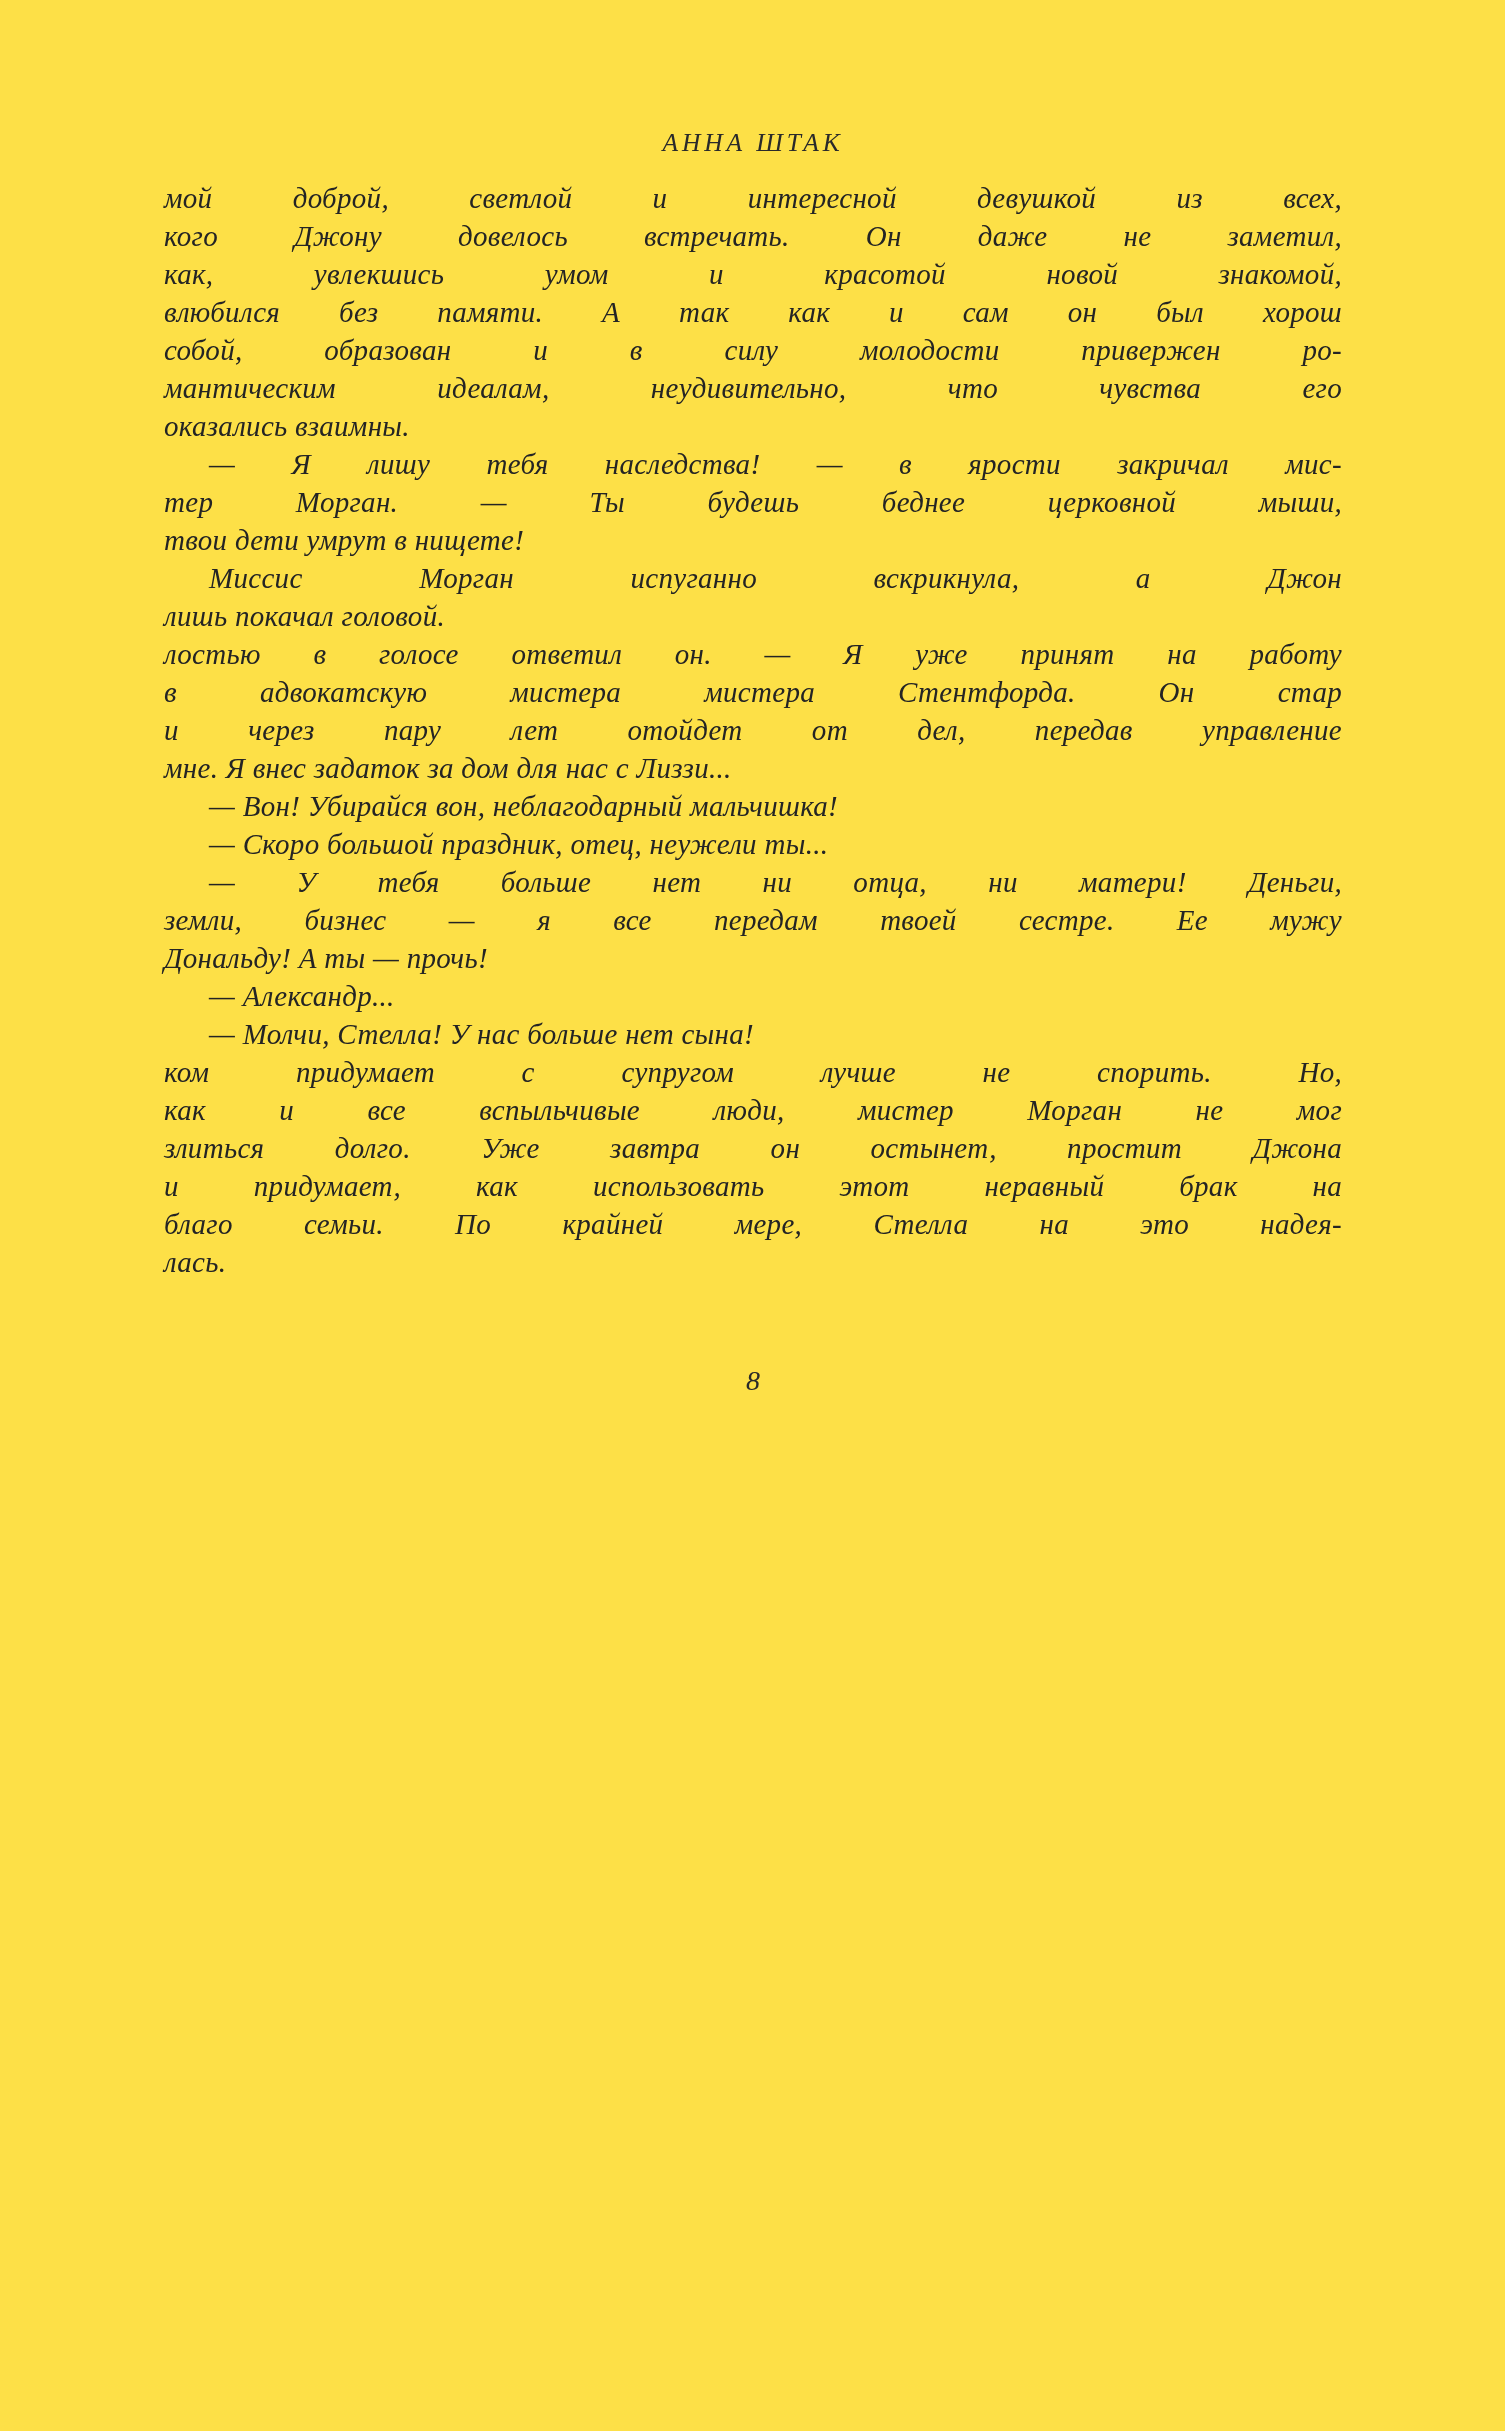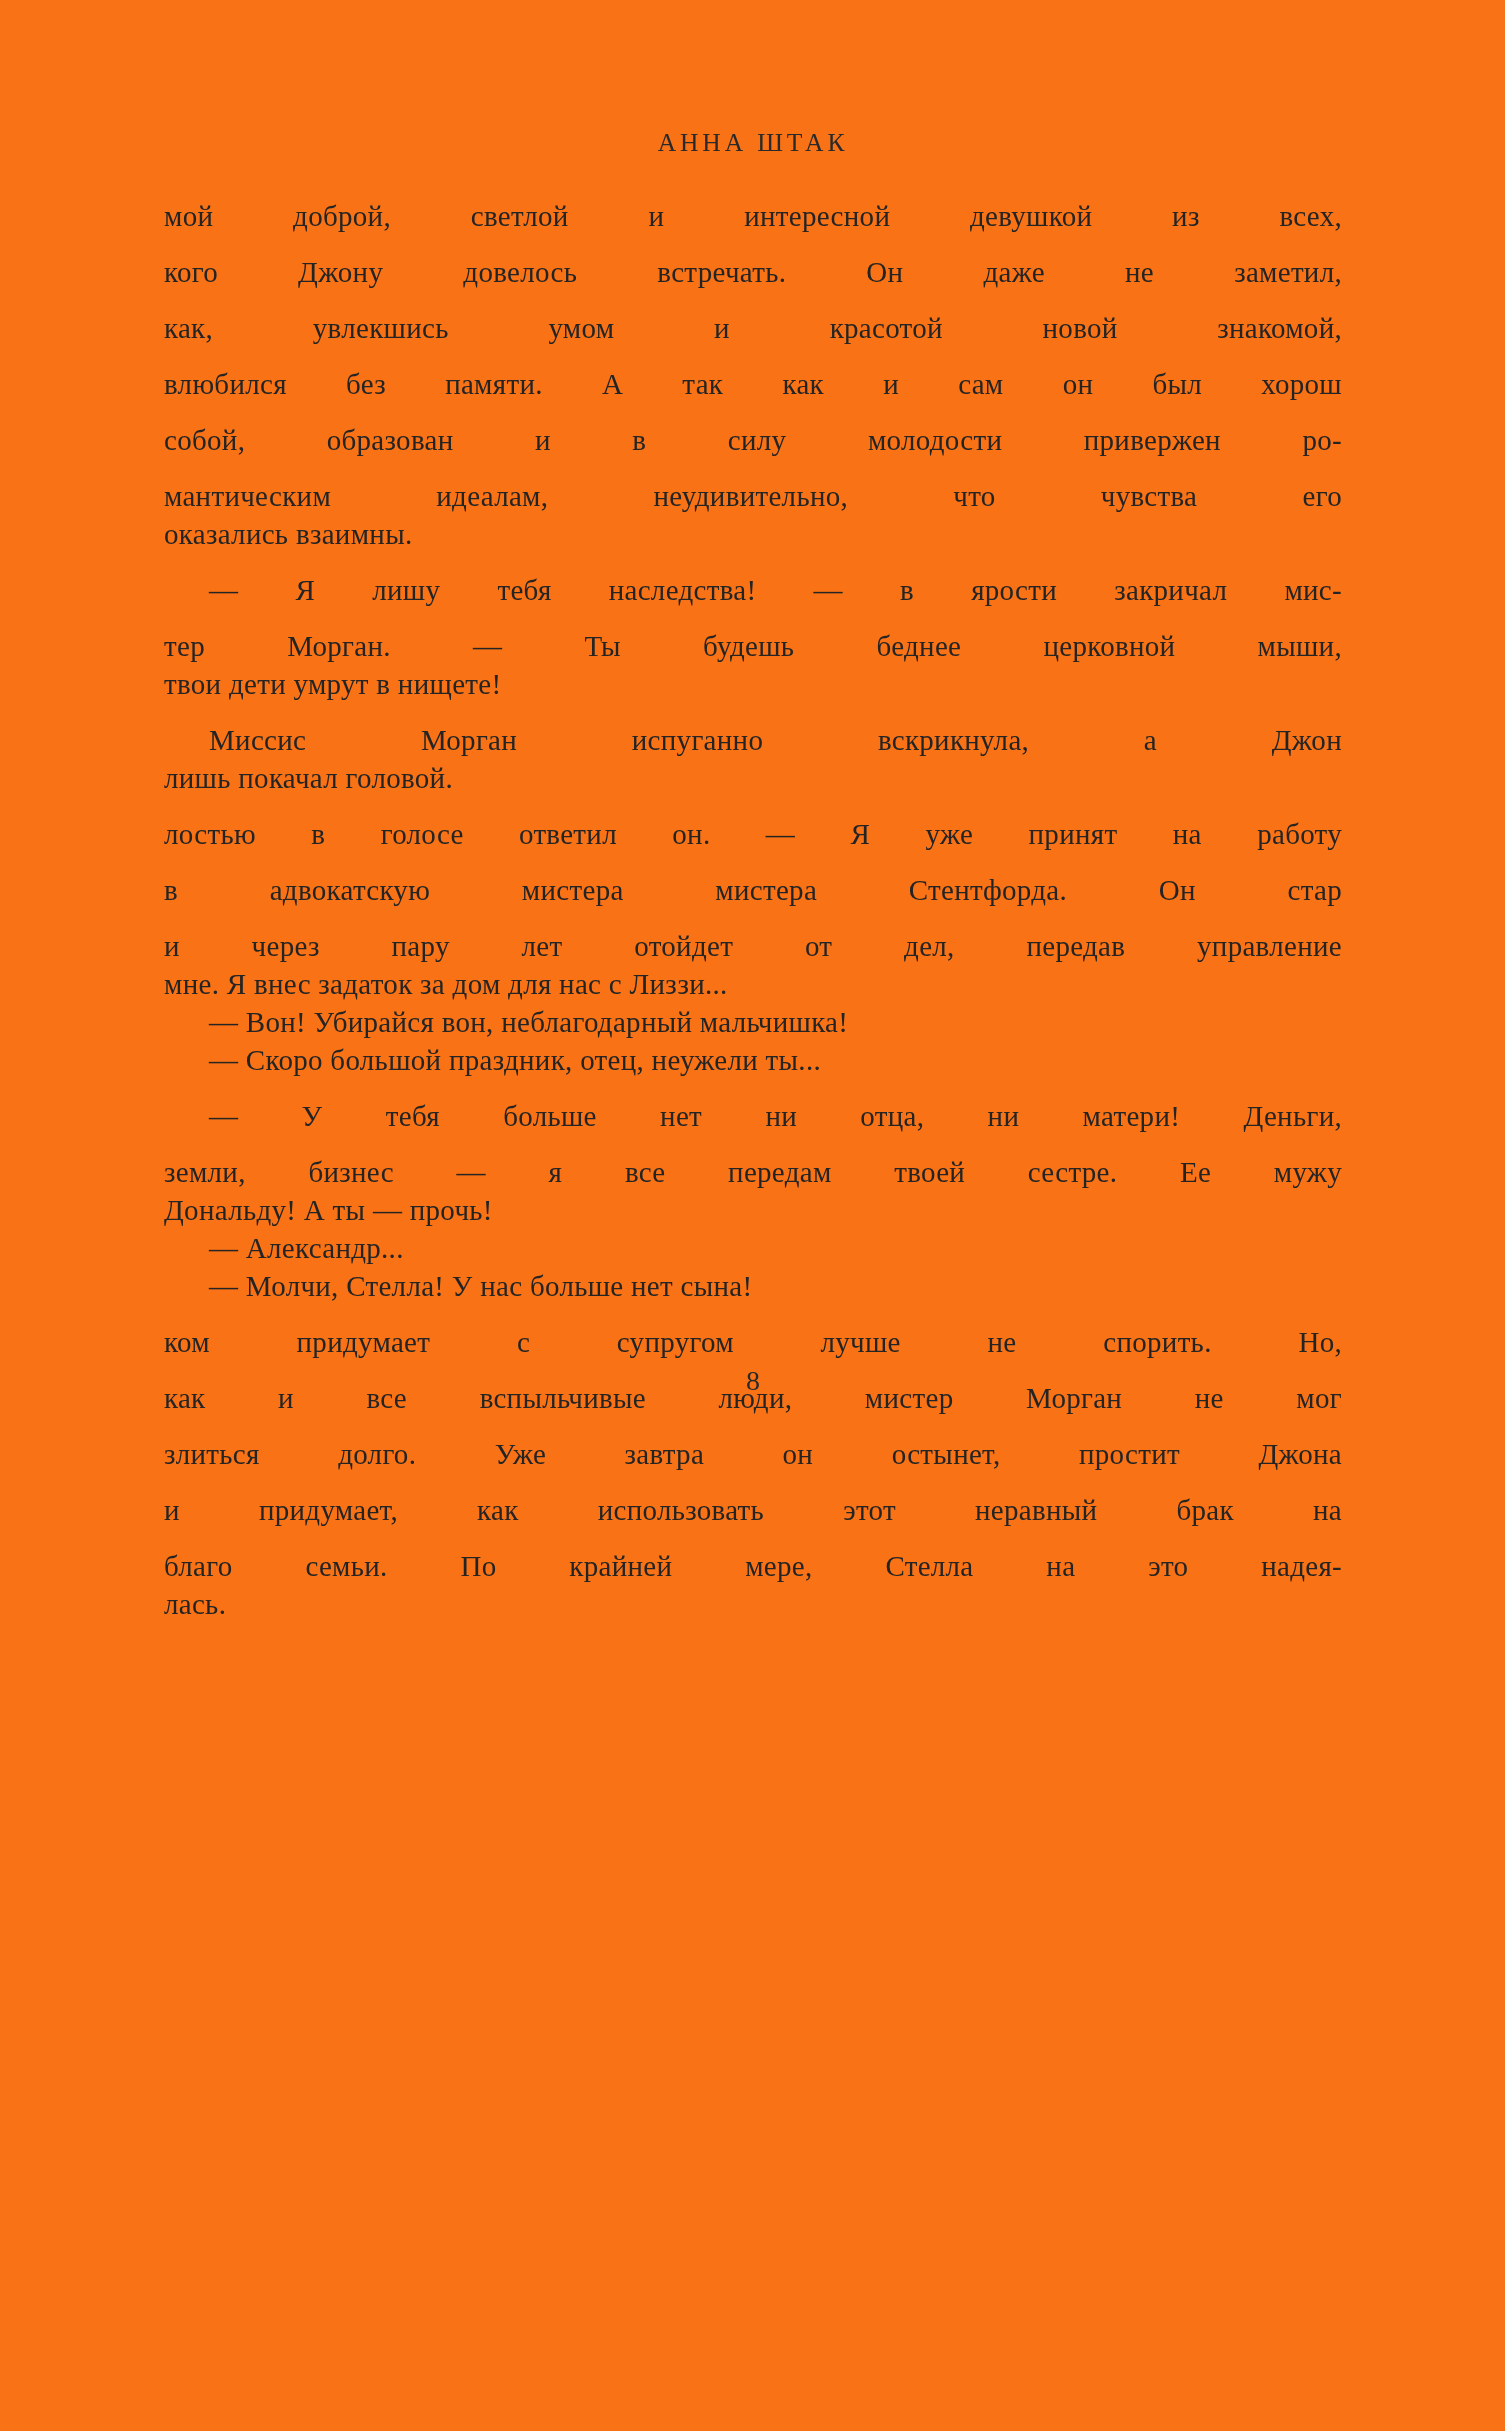--- a/index.html
+++ b/index.html
@@ -4,24 +4,25 @@
 <style>
   html, body {
     margin: 0;
     padding: 0;
     background: #ffffff;
   }
   .page {
     position: relative;
     width: 1506px;
     height: 2432px;
-    background: #f97316;
+    background: #fde047;
     font-family: "Liberation Serif", serif;
     color: #242424;
     overflow: hidden;
+    font-style: italic;
   }
   .running-head {
     position: absolute;
     top: 128px;
     left: 0;
     right: 0;
     text-align: center;
     font-size: 25.5px;
     letter-spacing: 3.9px;
     color: #2a2a2a;
@@ -38,21 +39,20 @@
   .paragraph {
     margin: 0;
   }
   .line {
     min-height: 38px;
     text-align: left;
   }
   .line.just {
     text-align: justify;
     text-align-last: justify;
-    margin-top: 18px;
   }
   .line.indent {
     text-indent: 45px;
   }
   .page-number {
     position: absolute;
     top: 1365px;
     left: 0;
     right: 0;
     text-align: center;

